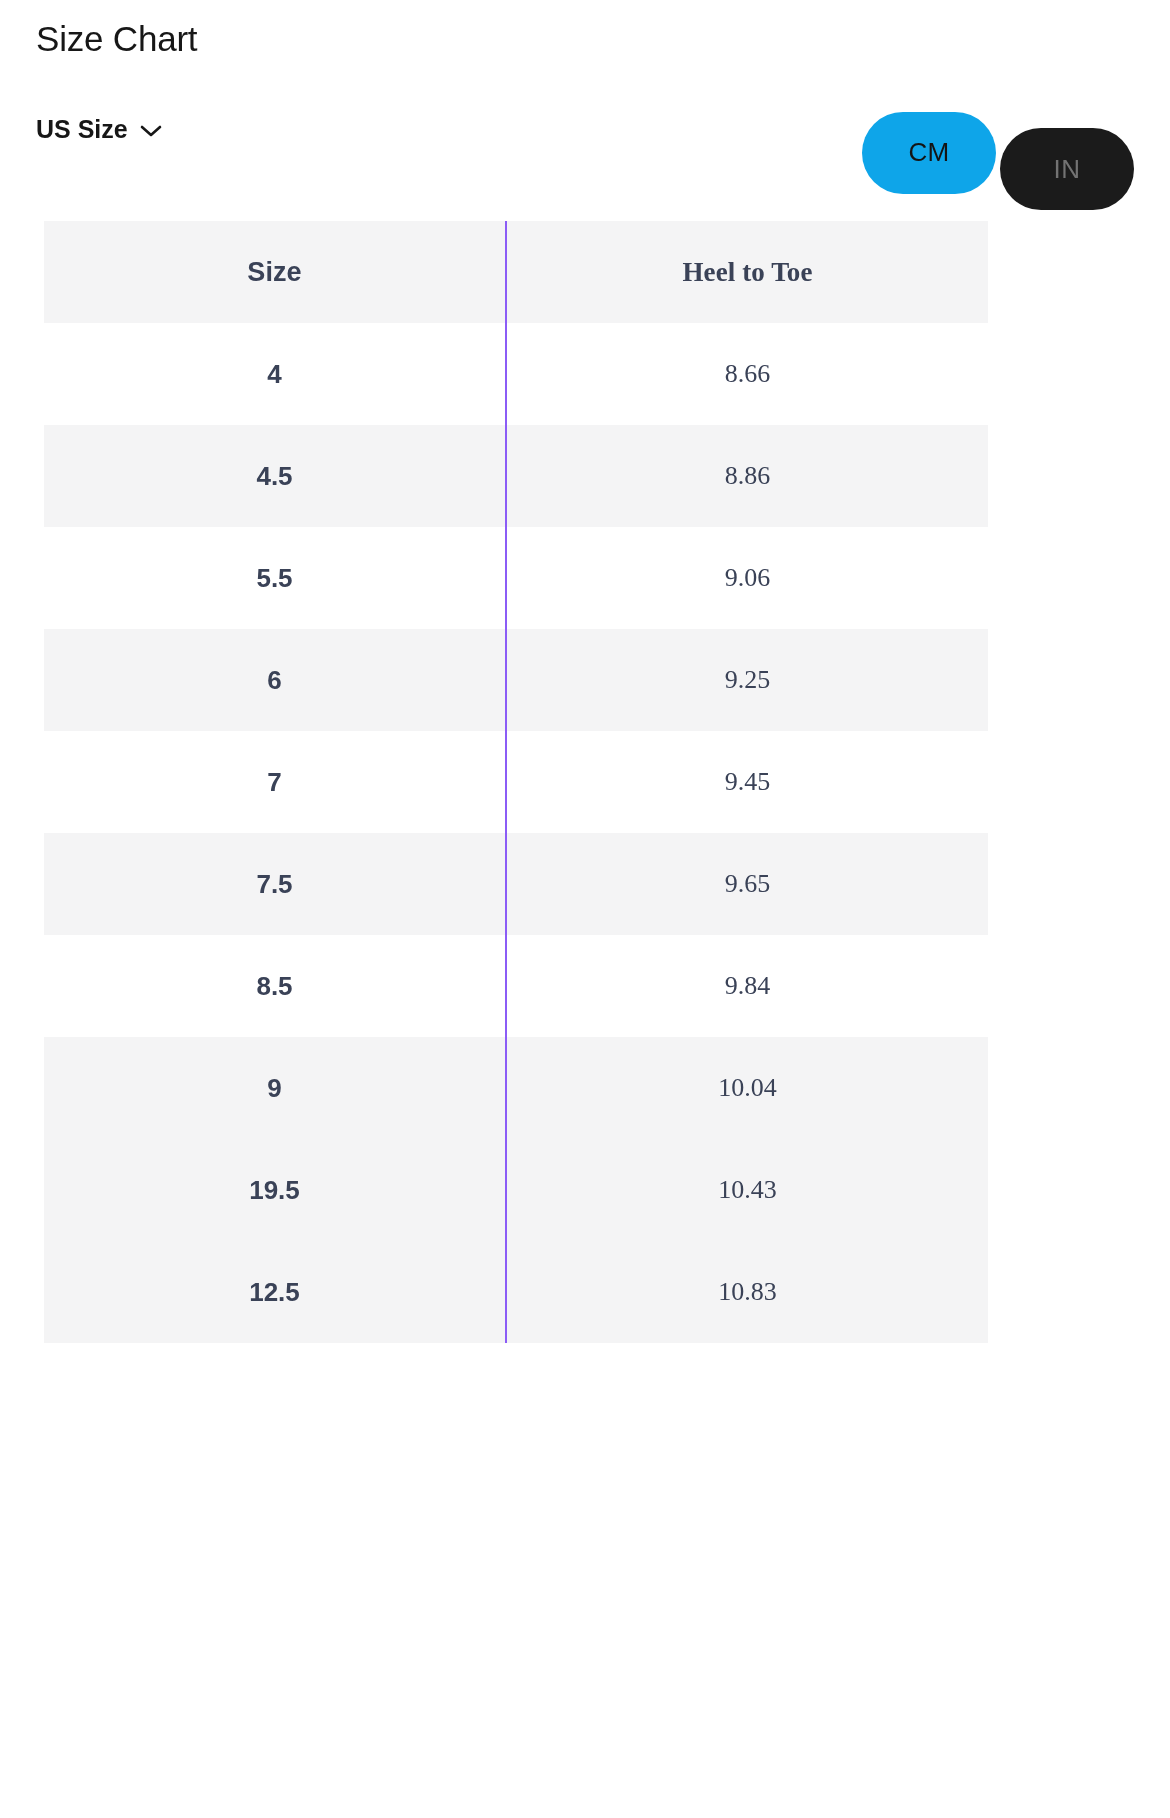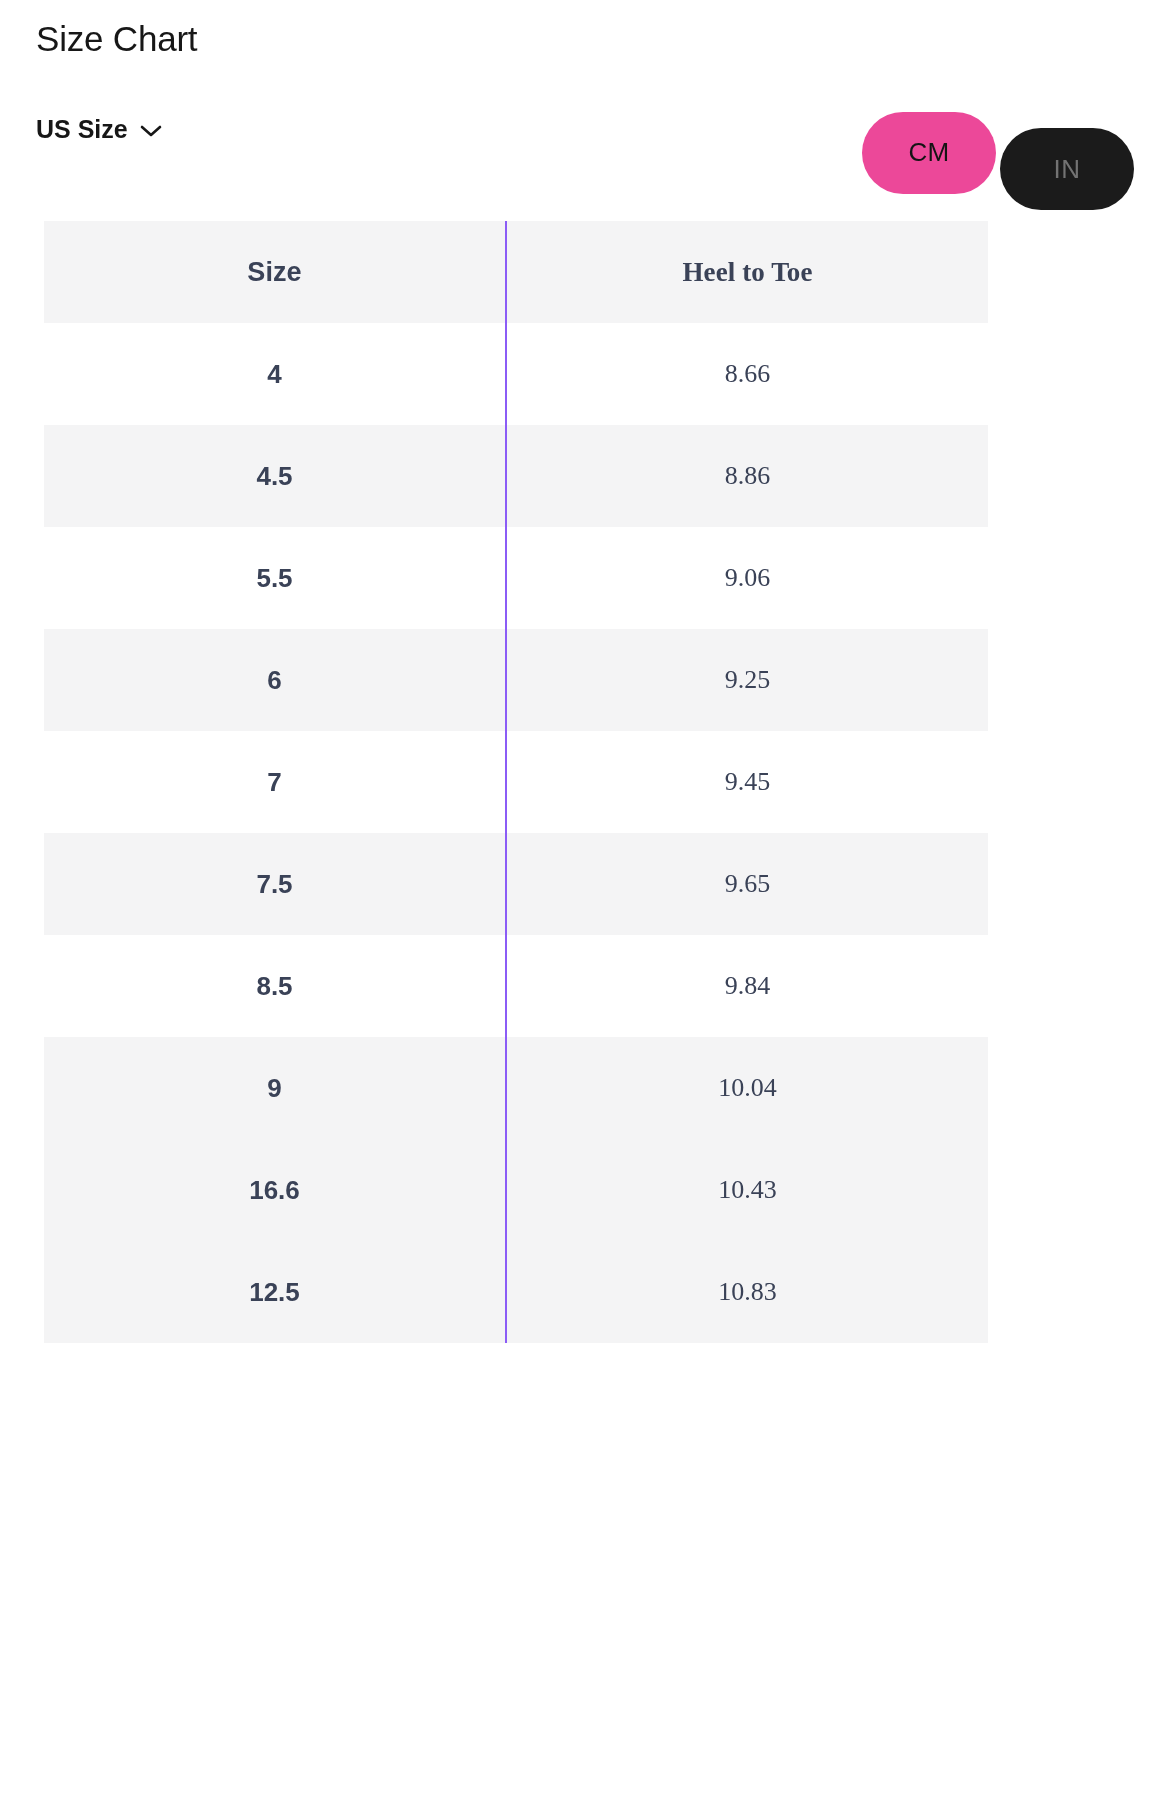--- a/index.html
+++ b/index.html
@@ -84,21 +84,21 @@
     font-weight: 400;
     letter-spacing: 0.4px;
     cursor: pointer;
     display: flex;
     align-items: center;
     justify-content: center;
     padding: 0 34px;
   }
 
   .toggle-btn.inactive {
-    background: #ec4899;
+    background: #0ea5e9;
     color: #141414;
   }
 
   .toggle-btn.active {
     background: #1b1b1b;
     color: #737373;
     margin-top: 33px;
   }
 
   
@@ -221,21 +221,21 @@
       </tr>
       <tr class="row-plain">
         <td class="cell-size">8.5</td>
         <td class="cell-value col-divider">9.84</td>
       </tr>
       <tr class="row-shaded">
         <td class="cell-size">9</td>
         <td class="cell-value col-divider">10.04</td>
       </tr>
       <tr class="row-shaded">
-        <td class="cell-size">16.6</td>
+        <td class="cell-size">19.5</td>
         <td class="cell-value col-divider">10.43</td>
       </tr>
       <tr class="row-shaded">
         <td class="cell-size">12.5</td>
         <td class="cell-value col-divider">10.83</td>
       </tr>
     </tbody>
   </table>
 
 </div>

